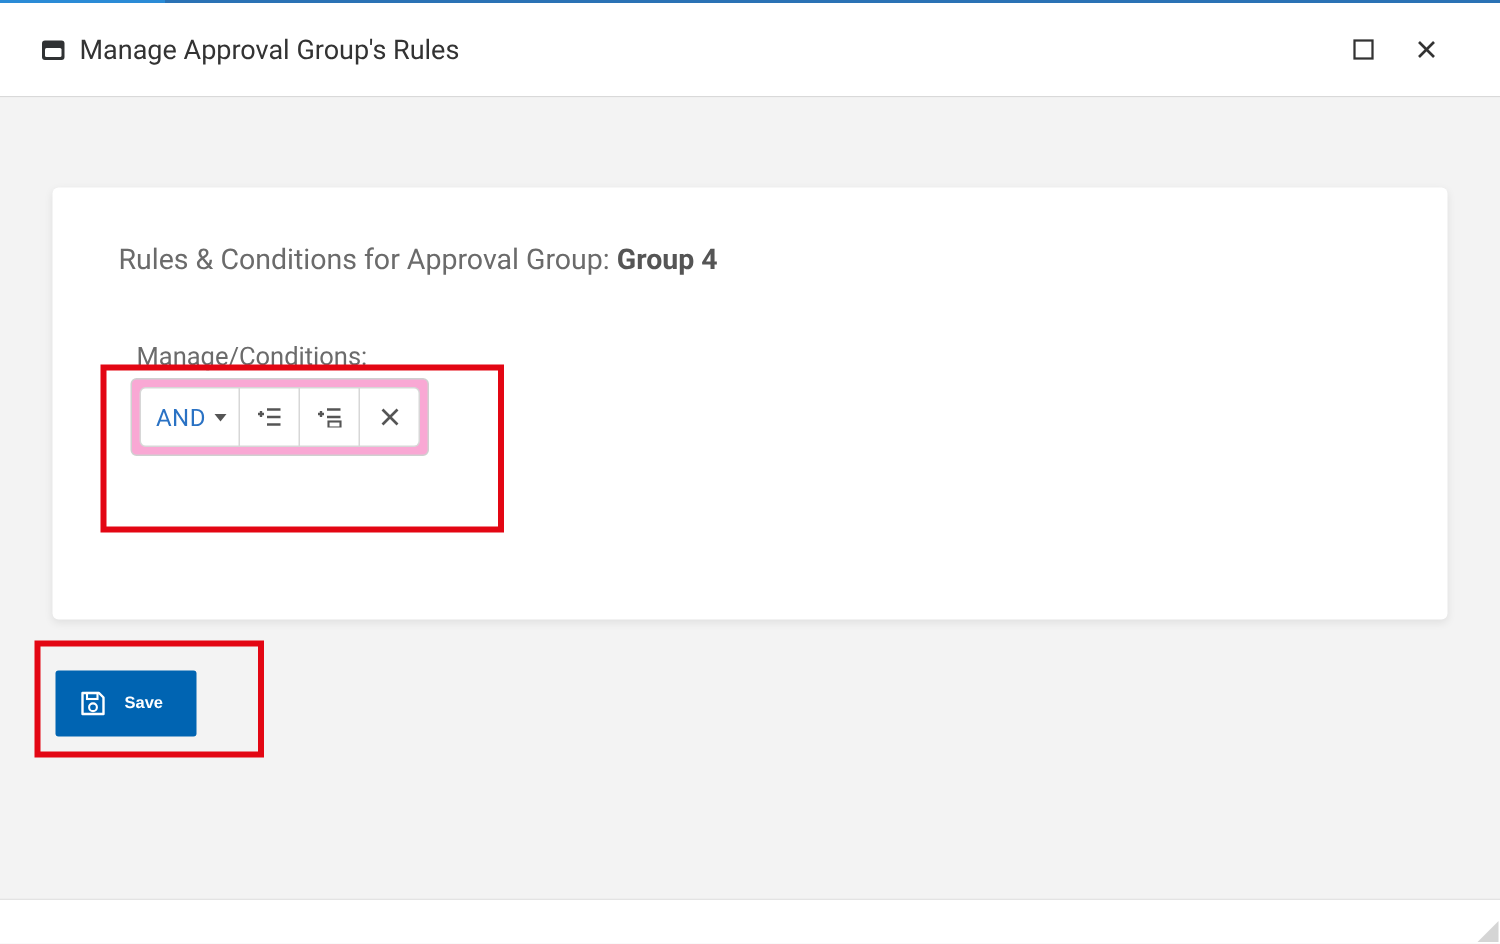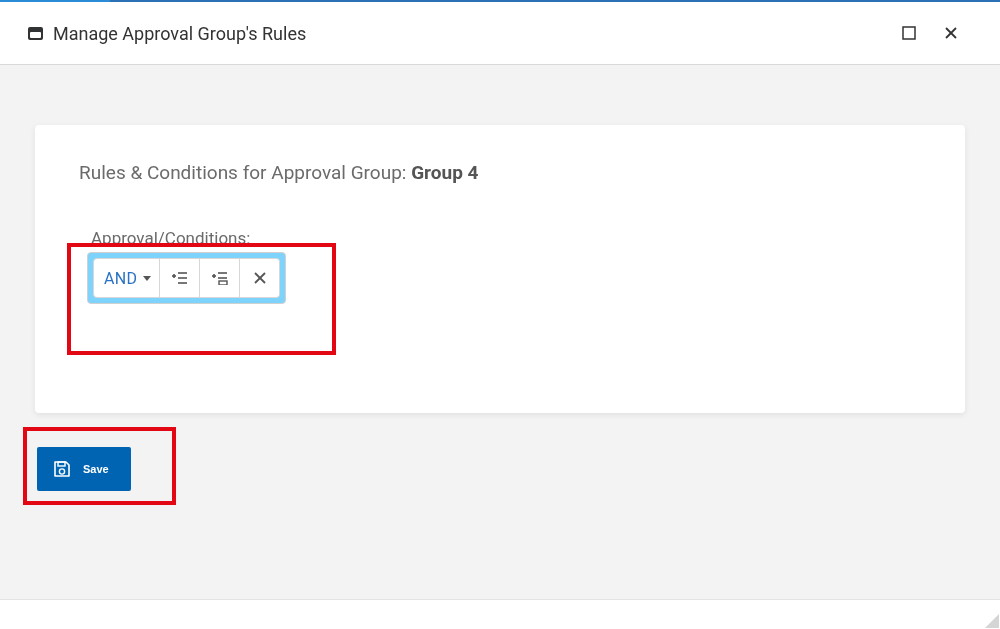--- a/index.html
+++ b/index.html
@@ -84,21 +84,21 @@
   .filters-label {
     font-size: 17px;
     color: #6b6b6b;
     margin-bottom: 4px;
     padding-left:4px;
   }
   .toolbar {
     display:flex;
     border: 1px solid #d0d0d0;
     border-radius: 4px;
-    background: #7dd3fc;
+    background: #f9a8d4;
     padding: 5px;
     gap: 0;
   }
   .tool {
     height: 40px;
     min-width: 40px;
     border: 1px solid #d7d7d7;
     background: #fff;
     display:flex;
     align-items:center;
@@ -185,21 +185,21 @@
 </div>
 
 <div class="content-area">
 
   <div class="card">
     <div class="heading">
       <span>Rules &amp; Conditions for Approval Group: </span><span class="groupname">Group 4</span>
     </div>
 
     <div class="filters-wrap">
-      <div class="filters-label">Approval/Conditions:</div>
+      <div class="filters-label">Manage/Conditions:</div>
       <div class="toolbar">
         <div class="tool" style="padding-right:8px;">
           <span class="and-text">AND</span>
           <span class="caret"></span>
         </div>
         <div class="tool">
           <svg width="16" height="14" viewBox="0 0 16 14">
             <line x1="6" y1="2" x2="15" y2="2" stroke="#555" stroke-width="1.6"></line>
             <line x1="6" y1="7" x2="15" y2="7" stroke="#555" stroke-width="1.6"></line>
             <line x1="6" y1="12" x2="15" y2="12" stroke="#555" stroke-width="1.6"></line>

